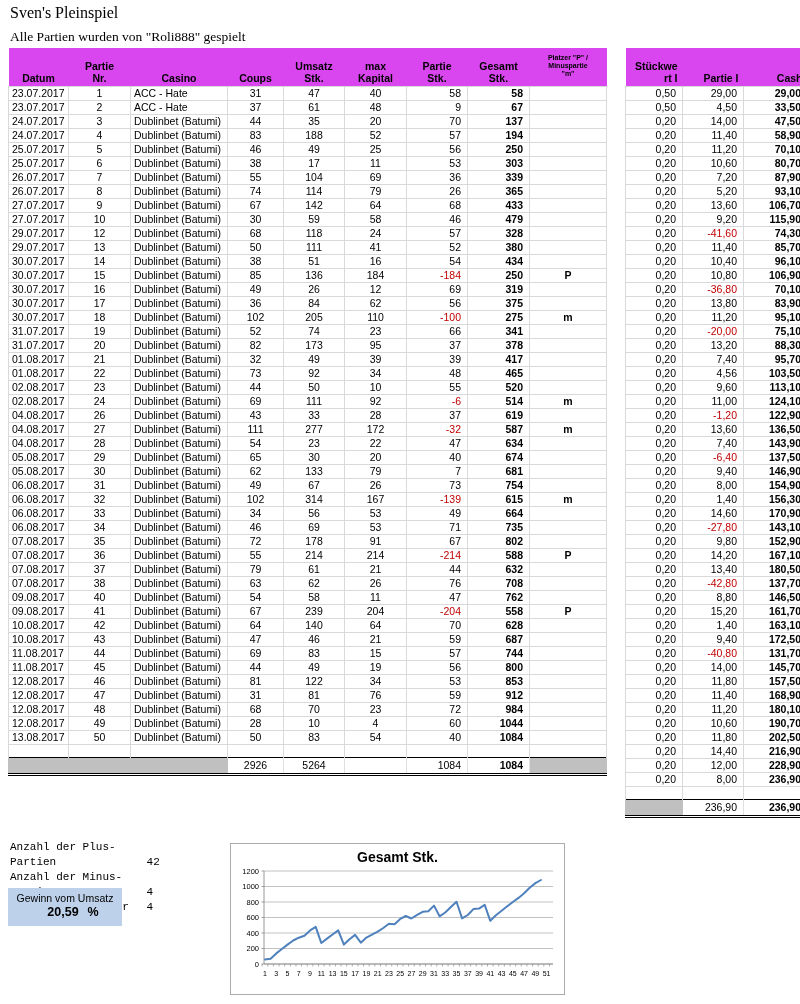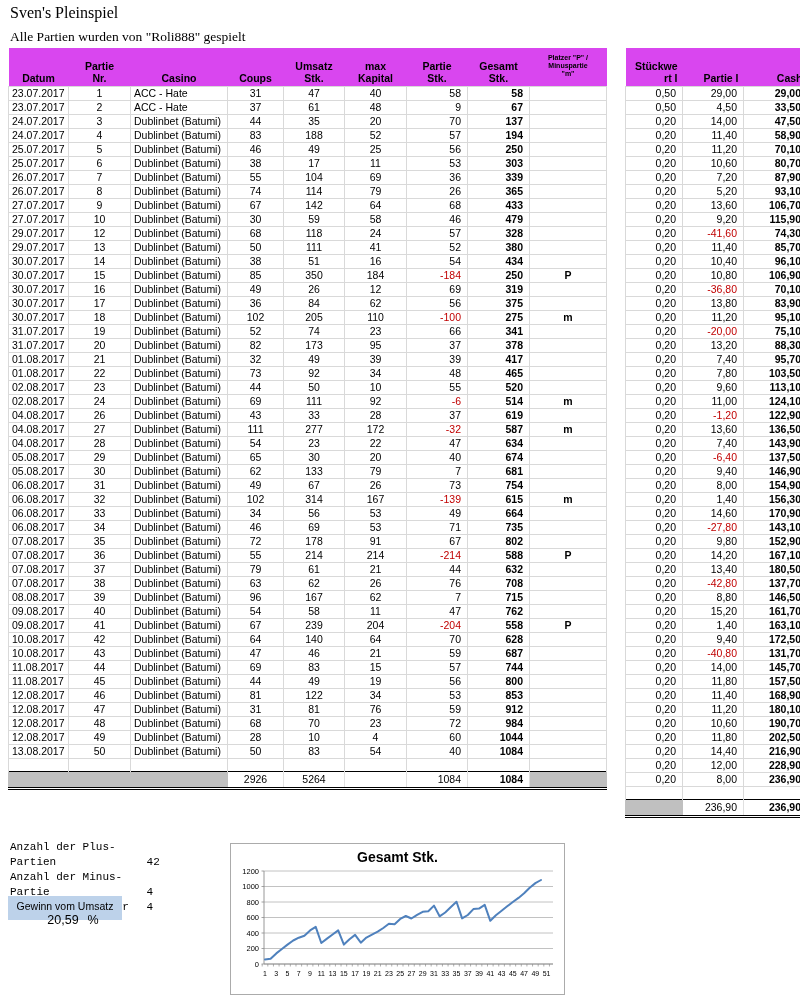--- a/index.html
+++ b/index.html
@@ -36,24 +36,24 @@
                   border-top:none;border-bottom:none;height:12px;}
   tr.total-row td{border-top:1px solid #000;border-bottom:3px double #000;
                   border-left:1px solid #e0e0e0;border-right:1px solid #e0e0e0;
                   height:15px;line-height:15px;}
   tr.total-row td.g{background:#c0c0c0;border-left-color:#c0c0c0;border-right-color:#c0c0c0;}
 
   .stats{position:absolute;left:10px;top:840px;font-size:11px;line-height:15px;color:#000;font-family:Liberation Mono, monospace;}
   .stat-label{display:inline-block;width:130px;}
   .stat-value{display:inline-block;}
 
-  .gewinn{position:absolute;left:8px;top:888px;width:114px;height:24px;
-          background:#bdd2ea;text-align:center;color:#000;margin-top:8px;}
+  .gewinn{position:absolute;left:8px;top:888px;width:114px;height:38px;
+          background:#bdd2ea;text-align:center;color:#000;}
   .gewinn-label{font-size:10.5px;padding-top:4px;}
-  .gewinn-value{font-size:12.5px;font-weight:normal;margin-top:1px;padding-left:16px;}
+  .gewinn-value{font-size:12.5px;font-weight:bold;margin-top:1px;padding-left:16px;}
   .gewinn-unit{margin-left:9px;}
 
   .chart{position:absolute;left:230px;top:843px;width:333px;height:150px;
          border:1px solid #ababab;background:#fff;}
   .chart-title{position:absolute;top:5px;left:0;width:100%;text-align:center;
                font-weight:bold;font-size:14px;color:#000;}
   .chart svg{position:absolute;left:0;top:0;}
 </style>
 </head>
 <body>
@@ -224,21 +224,21 @@
         <td class="a-c">16</td>
         <td class="a-r">54</td>
         <td class="a-rb">434</td>
         <td class="a-cb"></td>
       </tr>
       <tr>
         <td class="a-l">30.07.2017</td>
         <td class="a-c">15</td>
         <td class="a-l">Dublinbet (Batumi)</td>
         <td class="a-c">85</td>
-        <td class="a-c">350</td>
+        <td class="a-c">136</td>
         <td class="a-c">184</td>
         <td class="a-r neg">-184</td>
         <td class="a-rb">250</td>
         <td class="a-cb">P</td>
       </tr>
       <tr>
         <td class="a-l">30.07.2017</td>
         <td class="a-c">16</td>
         <td class="a-l">Dublinbet (Batumi)</td>
         <td class="a-c">49</td>
@@ -470,31 +470,20 @@
       </tr>
       <tr>
         <td class="a-l">07.08.2017</td>
         <td class="a-c">38</td>
         <td class="a-l">Dublinbet (Batumi)</td>
         <td class="a-c">63</td>
         <td class="a-c">62</td>
         <td class="a-c">26</td>
         <td class="a-r">76</td>
         <td class="a-rb">708</td>
-        <td class="a-cb"></td>
-      </tr>
-      <tr>
-        <td class="a-l">08.08.2017</td>
-        <td class="a-c">39</td>
-        <td class="a-l">Dublinbet (Batumi)</td>
-        <td class="a-c">96</td>
-        <td class="a-c">167</td>
-        <td class="a-c">62</td>
-        <td class="a-r">7</td>
-        <td class="a-rb">715</td>
         <td class="a-cb"></td>
       </tr>
       <tr>
         <td class="a-l">09.08.2017</td>
         <td class="a-c">40</td>
         <td class="a-l">Dublinbet (Batumi)</td>
         <td class="a-c">54</td>
         <td class="a-c">58</td>
         <td class="a-c">11</td>
         <td class="a-r">47</td>
@@ -741,21 +730,21 @@
         <td class="a-r">13,20</td>
         <td class="a-rb">88,30</td>
       </tr>
       <tr>
         <td class="a-r">0,20</td>
         <td class="a-r">7,40</td>
         <td class="a-rb">95,70</td>
       </tr>
       <tr>
         <td class="a-r">0,20</td>
-        <td class="a-r">7,80</td>
+        <td class="a-r">4,56</td>
         <td class="a-rb">103,50</td>
       </tr>
       <tr>
         <td class="a-r">0,20</td>
         <td class="a-r">9,60</td>
         <td class="a-rb">113,10</td>
       </tr>
       <tr>
         <td class="a-r">0,20</td>
         <td class="a-r">11,00</td>

